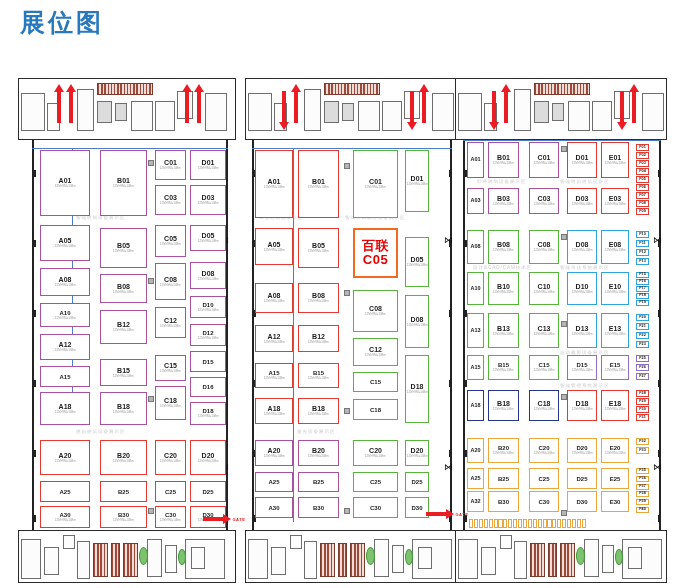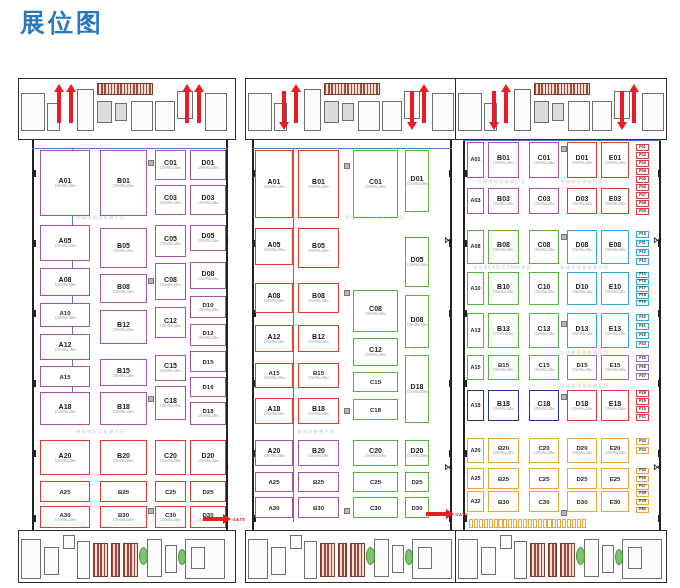--- a/index.html
+++ b/index.html
@@ -323,20 +323,24 @@
         <span class="bs">12M×9M=108m</span>
       </div>
       <div class="booth r" style="left: 10px; top: 150px; width: 38px; height: 37px;">
         <span class="bl" style="font-size: 7px;">A05</span>
         <span class="bs">12M×9M=108m</span>
       </div>
       <div class="booth r" style="left: 53px; top: 150px; width: 41px; height: 40px;">
         <span class="bl" style="font-size: 7px;">B05</span>
         <span class="bs">12M×9M=108m</span>
       </div>
+      <div class="booth hl" style="left: 108px; top: 150px; width: 45px; height: 50px;">
+        <span class="hlline">百联</span>
+        <span class="hlline">C05</span>
+      </div>
       <div class="booth g" style="left: 160px; top: 159px; width: 24px; height: 50px;">
         <span class="bl" style="font-size: 7px;">D05</span>
         <span class="bs">12M×9M=108m</span>
       </div>
       <div class="booth r" style="left: 10px; top: 205px; width: 38px; height: 30px;">
         <span class="bl" style="font-size: 7px;">A08</span>
         <span class="bs">12M×9M=108m</span>
       </div>
       <div class="booth r" style="left: 53px; top: 205px; width: 41px; height: 30px;">
         <span class="bl" style="font-size: 7px;">B08</span>

